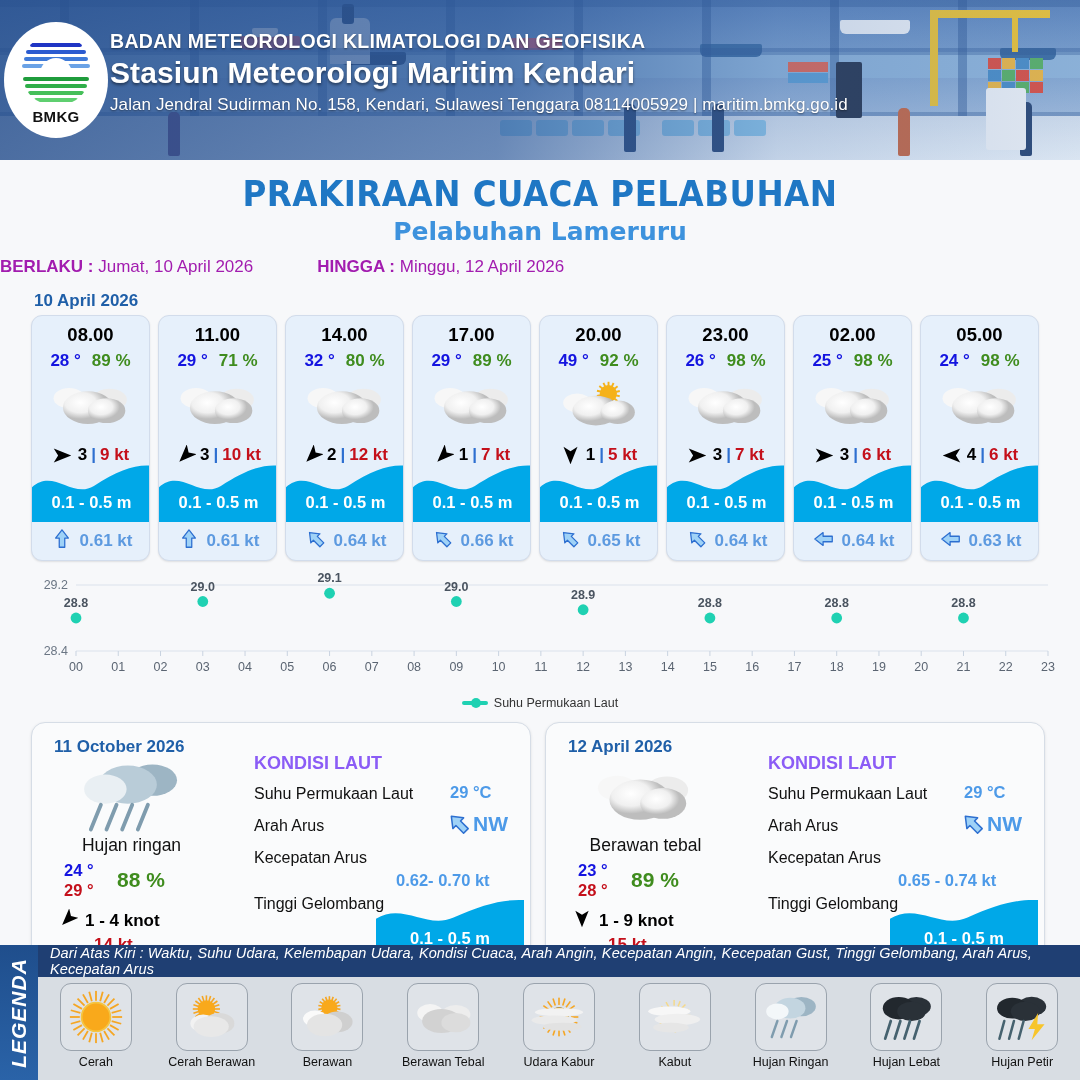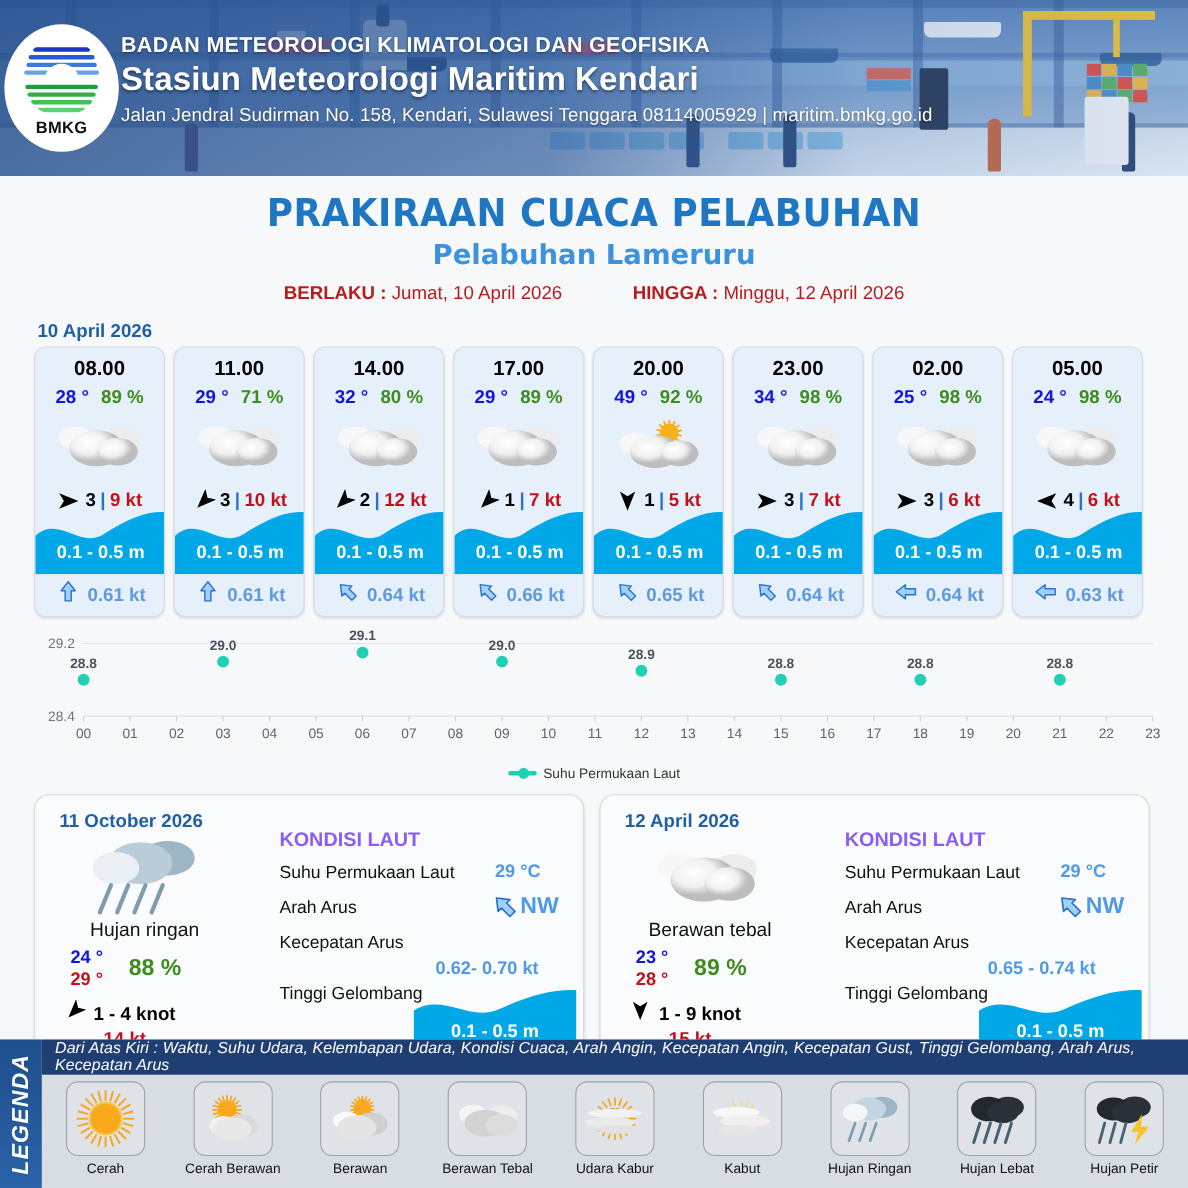--- a/index.html
+++ b/index.html
@@ -50,22 +50,22 @@
       text-shadow:0 2px 3px rgba(0,0,0,.45); }
   .hdr-l3 { font-size:17px; color:#fff; margin-top:5px; letter-spacing:.1px;
       text-shadow:0 1px 2px rgba(0,0,0,.45); }
 
   
   .title-wrap { text-align:center; margin-top:14px; }
   .t-main { font-size:35px; font-weight:bold; color:#1f77c4; letter-spacing:.5px;
      font-family:"DejaVu Sans", sans-serif; transform:scaleX(.93); }
   .t-sub { font-size:25px; font-weight:bold; color:#3d92dd; margin-top:3px;
      font-family:"DejaVu Sans", sans-serif; }
-  .t-valid { margin-top:11px; font-size:17px; color:#b91c1c; display:flex;
-     justify-content:center; gap:64px; }
+  .t-valid { margin-top:11px; font-size:17px; color:#a21caf; display:flex;
+     justify-content:flex-start; gap:64px; }
   .t-valid b { font-weight:bold; }
   .t-valid span { font-weight:normal; }
 
   
   .date-label { margin:14px 0 4px 34px; font-size:17px; font-weight:bold; color:#1f5fa8; }
 
   
   .cards { display:flex; gap:8px; padding:0 31px; }
   .card {
     width:119px; background:#e6f0fb; border:1px solid #d2dceb; border-radius:11px;
@@ -490,21 +490,21 @@
     <g transform="rotate(-135 12 12)">
       <path d="M22 12 L13 5 L13 9 L3 9 L3 15 L13 15 L13 19 Z" fill="#9fd2f7" stroke="#2d6fd0" stroke-width="1.4" stroke-linejoin="round"></path>
     </g>
           </svg></span>
       <span class="c-curtxt">0.65 kt</span>
     </div>
     </div>
     <div class="card">
     <div class="c-time">23.00</div>
     <div class="c-row">
-      <span class="c-temp">34 °</span>
+      <span class="c-temp">26 °</span>
       <span class="c-hum">98 %</span>
     </div>
     <div class="c-icon">
       <svg width="78" height="48.36" viewBox="0 0 100 62">
     <defs>
             <radialGradient id="cg" cx="35%" cy="35%">
       <stop offset="0%" stop-color="#ffffff"></stop>
               <stop offset="62%" stop-color="#f0f0f0"></stop>
       <stop offset="100%" stop-color="#bdbdbd"></stop>
             </radialGradient>

